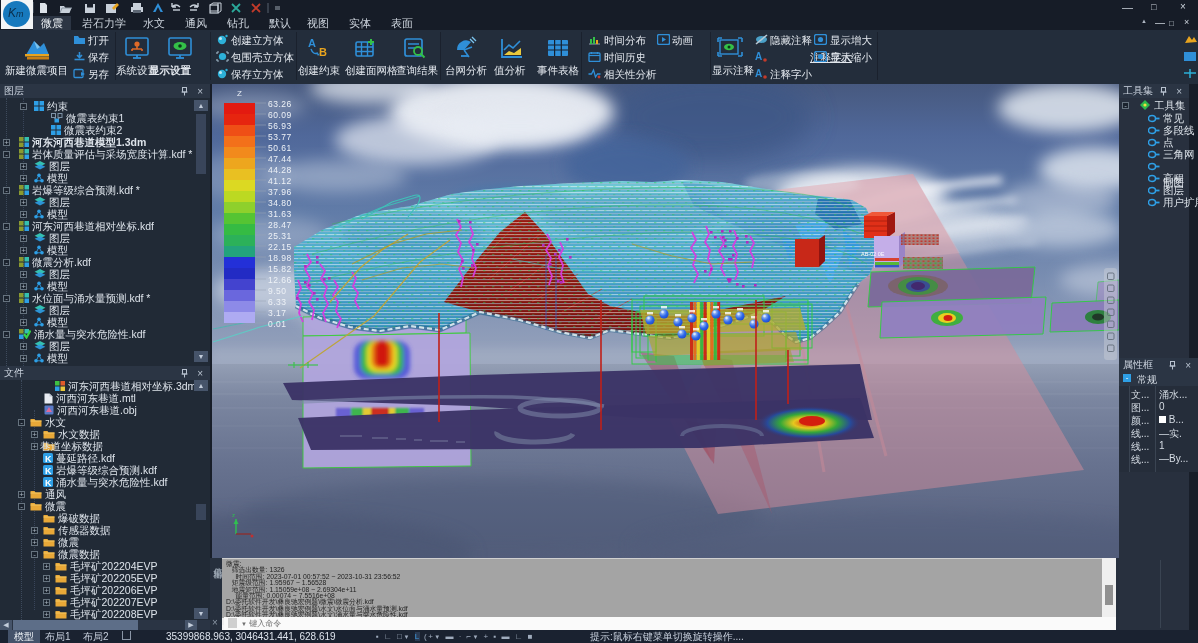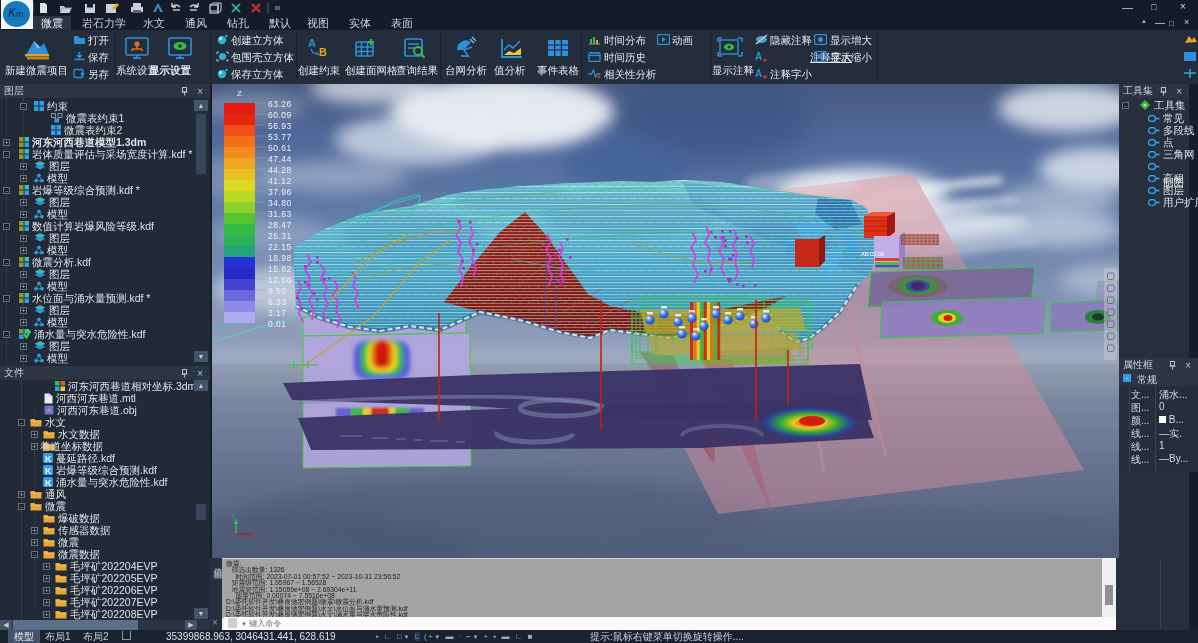--- a/index.html
+++ b/index.html
@@ -835,21 +835,21 @@
           <svg class="tico" style="position:absolute;left:34px;top:1px;" width="10" height="10">
             <use href="#s-mod"></use>
           </svg>
           <span style="position:absolute;left:47px;top:0;">模型</span>
         </div>
   <div class="trow" style="left:0;top:122px;">
           <span style="position:absolute;left:3px;top:2.5px;width:7px;height:7px;border:1px solid #66737f;line-height:5px;font-size:8px;text-align:center;color:#aab6c2;background:#1b232e;">-</span>
           <svg class="tico" style="position:absolute;left:19px;top:1px;" width="10" height="10">
             <use href="#s-sq4c"></use>
           </svg>
-          <span style="position:absolute;left:32px;top:0;">数值计算岩爆风险等级.kdf</span>
+          <span style="position:absolute;left:32px;top:0;">河东河西巷道相对坐标.kdf</span>
         </div>
   <div class="trow" style="left:0;top:134px;">
           <span style="position:absolute;left:20px;top:2.5px;width:7px;height:7px;border:1px solid #66737f;line-height:5px;font-size:8px;text-align:center;color:#aab6c2;background:#1b232e;">+</span>
           <svg class="tico" style="position:absolute;left:34px;top:1px;" width="12" height="9">
             <use href="#s-lay"></use>
           </svg>
           <span style="position:absolute;left:49px;top:0;">图层</span>
         </div>
   <div class="trow" style="left:0;top:146px;">
           <span style="position:absolute;left:20px;top:2.5px;width:7px;height:7px;border:1px solid #66737f;line-height:5px;font-size:8px;text-align:center;color:#aab6c2;background:#1b232e;">+</span>

